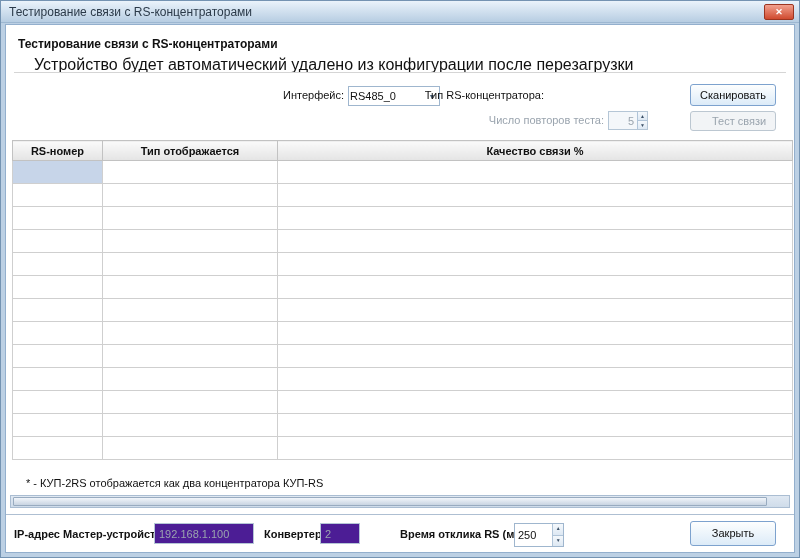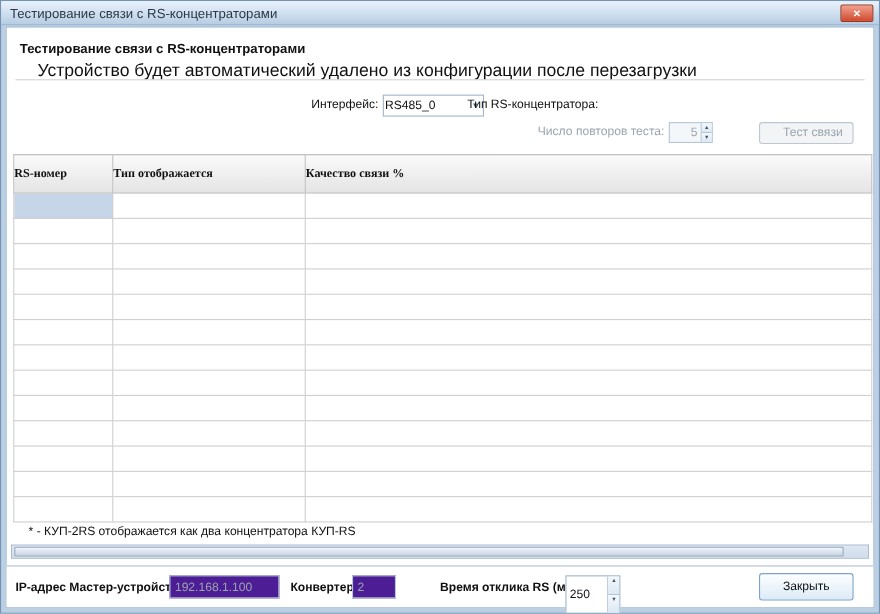--- a/index.html
+++ b/index.html
@@ -76,24 +76,23 @@
     background:linear-gradient(#f4f8fc, #dde8f3);
   }
   .spin-up { border-bottom:1px solid #b0c4d8; }
 
   
   .rs-table {
     position:absolute; left:6px; top:115px; width:780px;
     border-collapse:collapse; table-layout:fixed; font-size:11px;
   }
   .rs-table th {
-    height:35px; font-weight:bold; color:#111; text-align:left;
+    height:20px; font-weight:bold; color:#111; text-align:center;
     background:linear-gradient(#fafafa, #e4e4e4);
     border:1px solid #c2c2c2;
-    font-family:Liberation Serif, serif;
   }
   .rs-table td { height:23px; border:1px solid #cfcfcf; background:#fff; }
   .rs-table td.selected { background:#c7d5e9; }
   .col-rs { width:90px; } .col-type { width:175px; } .col-quality { width:515px; }
 
   .footnote { position:absolute; left:20px; top:452px; font-size:11px; color:#111; }
 
   
   .hscroll {
     position:absolute; left:4px; right:4px; top:470px; height:13px;
@@ -136,20 +135,21 @@
     <div class="separator"></div>
 
     <div class="label" style="left:250px; top:64px; width:88px; text-align:right;">Интерфейс:</div>
     <div class="combo" style="left:342px; top:61px; width:92px;">
       <span>RS485_0</span>
       <span class="combo-arrow">▼</span>
     </div>
 
     <div class="label" style="left:416px; top:64px; width:122px; text-align:right;">Тип RS-концентратора:</div>
 
+    <div class="btn" style="left:684px; top:59px; width:86px; height:22px; line-height:20px;">Сканировать</div>
 
     <div class="label disabled" style="left:458px; top:89px; width:140px; text-align:right;">Число повторов теста:</div>
     <div class="spinbox disabled" style="left:602px; top:86px; width:40px; height:19px;">
       <input disabled="" value="5" style="">
       <span class="spin-arrows">
         <span class="spin-up">▲</span>
         <span class="spin-down">▼</span>
       </span>
     </div>
     <div class="btn disabled" style="left:684px; top:86px; width:86px; height:20px; line-height:18px;">Тест связи</div>
@@ -247,21 +247,21 @@
       <div class="field" style="left:148px; width:100px;">
         <input disabled="" value="192.168.1.100" style="">
       </div>
 
       <div class="flabel" style="left:258px;">Конвертер</div>
       <div class="field" style="left:314px; width:40px;">
         <input disabled="" value="2" style="">
       </div>
 
       <div class="flabel" style="left:394px;">Время отклика RS (мс.):</div>
-      <div class="spinbox" style="left:508px; top:8px; width:50px; height:35px;">
+      <div class="spinbox" style="left:508px; top:8px; width:50px; height:24px;">
         <input value="250" style="">
         <span class="spin-arrows">
           <span class="spin-up">▲</span>
           <span class="spin-down">▼</span>
         </span>
       </div>
 
       <div class="btn" style="left:684px; top:6px; width:86px; height:25px; line-height:23px;">Закрыть</div>
     </div>
 

